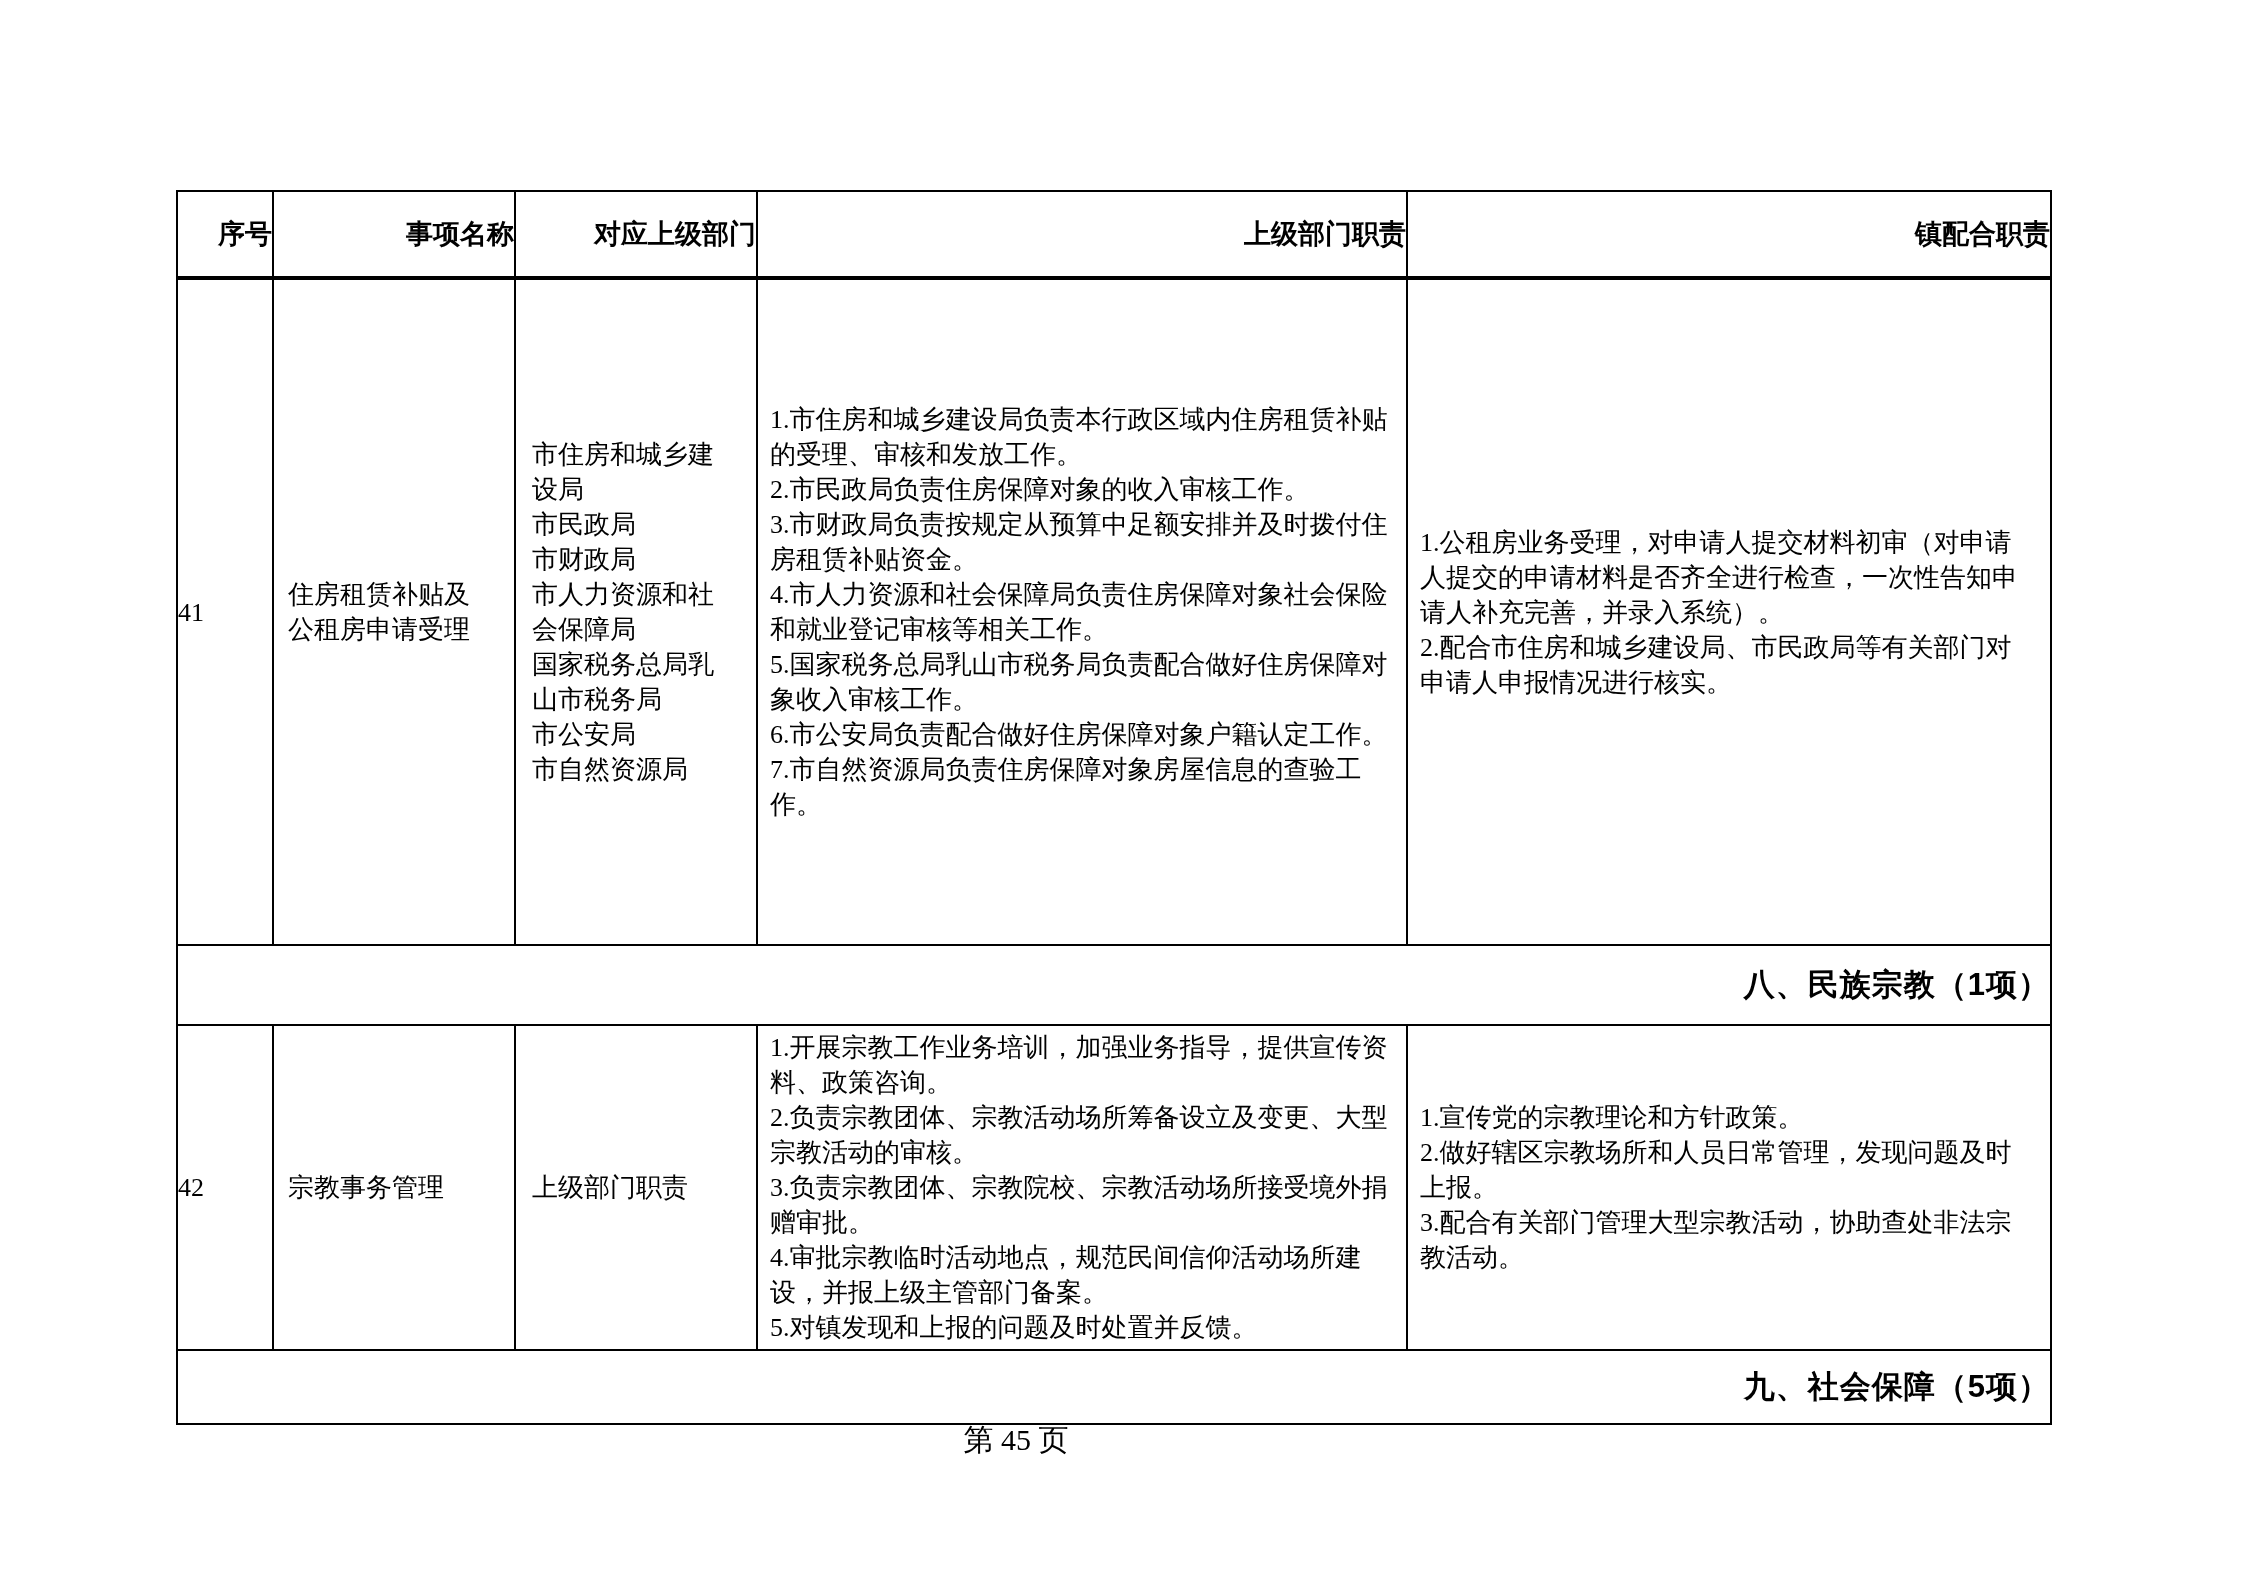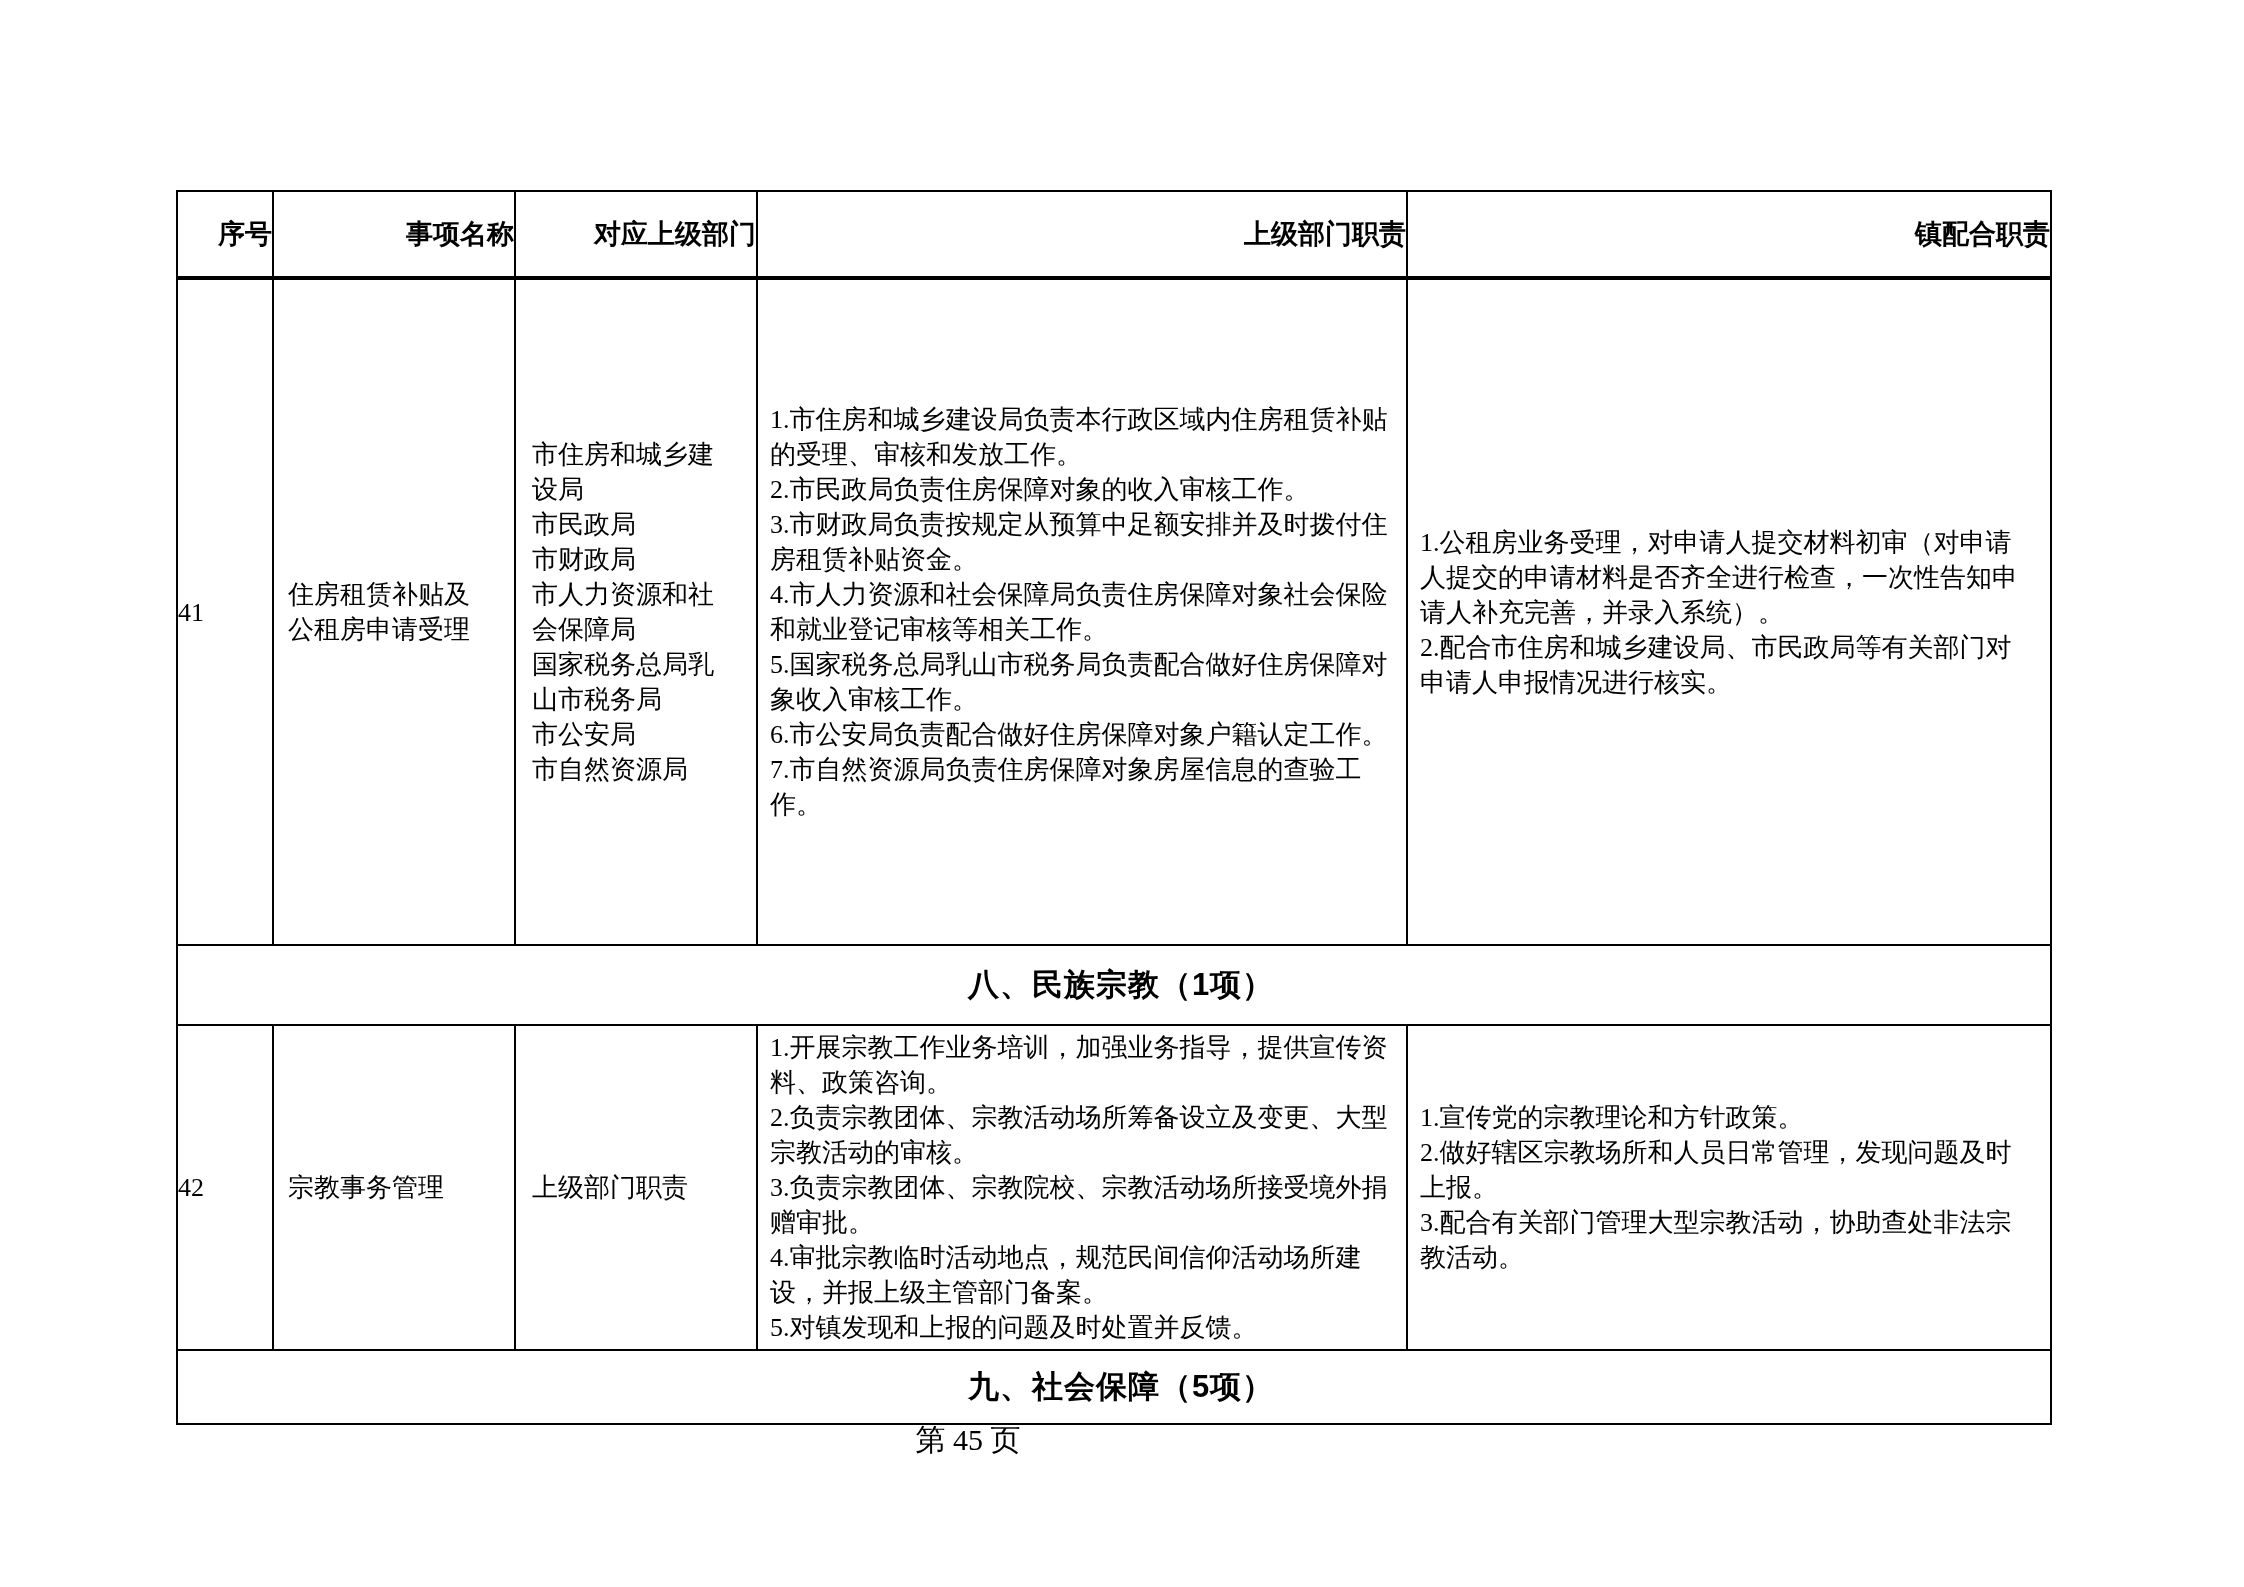--- a/index.html
+++ b/index.html
@@ -67,34 +67,35 @@
   td.c-duty {
     padding: 4px 16px 4px 12px;
     white-space: pre-line;
   }
   
   tr.section-row td {
     height: 78px;
     font-family: "Liberation Sans", "DejaVu Sans", sans-serif;
     font-weight: bold;
     font-size: 31px;
-    text-align: center;
+    text-align: right;
     padding: 0 0 0 14px;
     letter-spacing: 1px;
   }
   tr.section-slim td { height: 72px; }
   
   .page-footer {
     position: absolute;
     top: 1420px;
     left: 0;
     width: 1936px;
     text-align: center;
     font-size: 30px;
     font-family: "Liberation Serif", "DejaVu Serif", serif;
+    padding-left: 48px;
   }
 </style>
 </head>
 <body>
 
 <div class="page">
 
   <table class="resp-table">
     <colgroup>
       <col style="width:96px">

